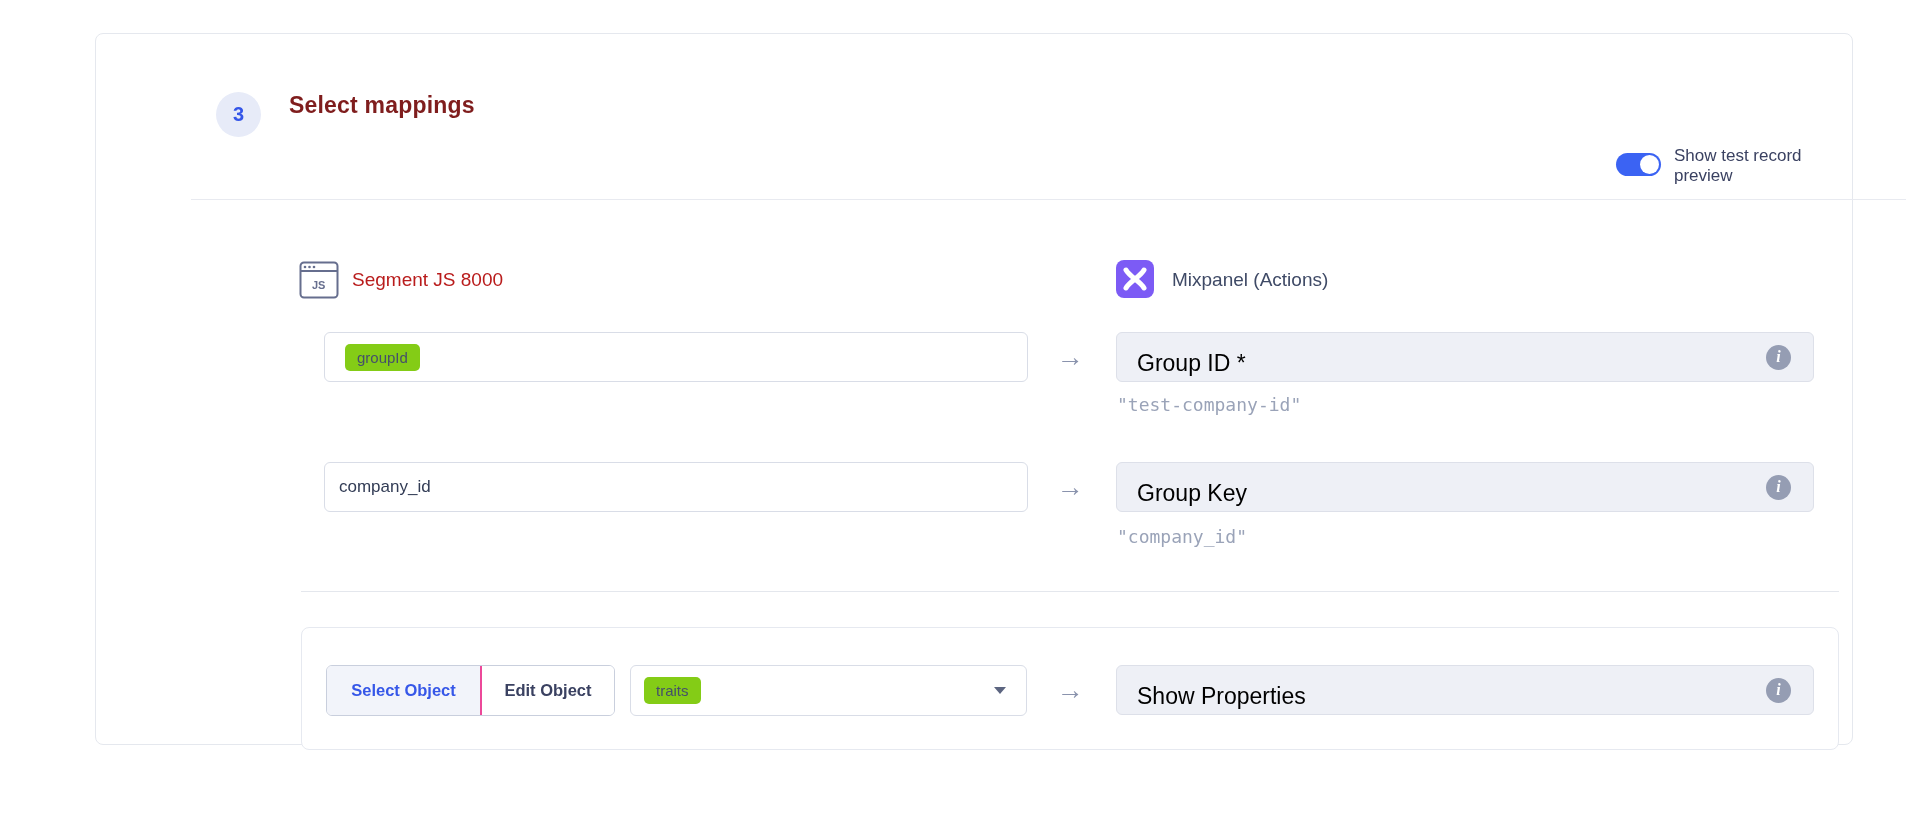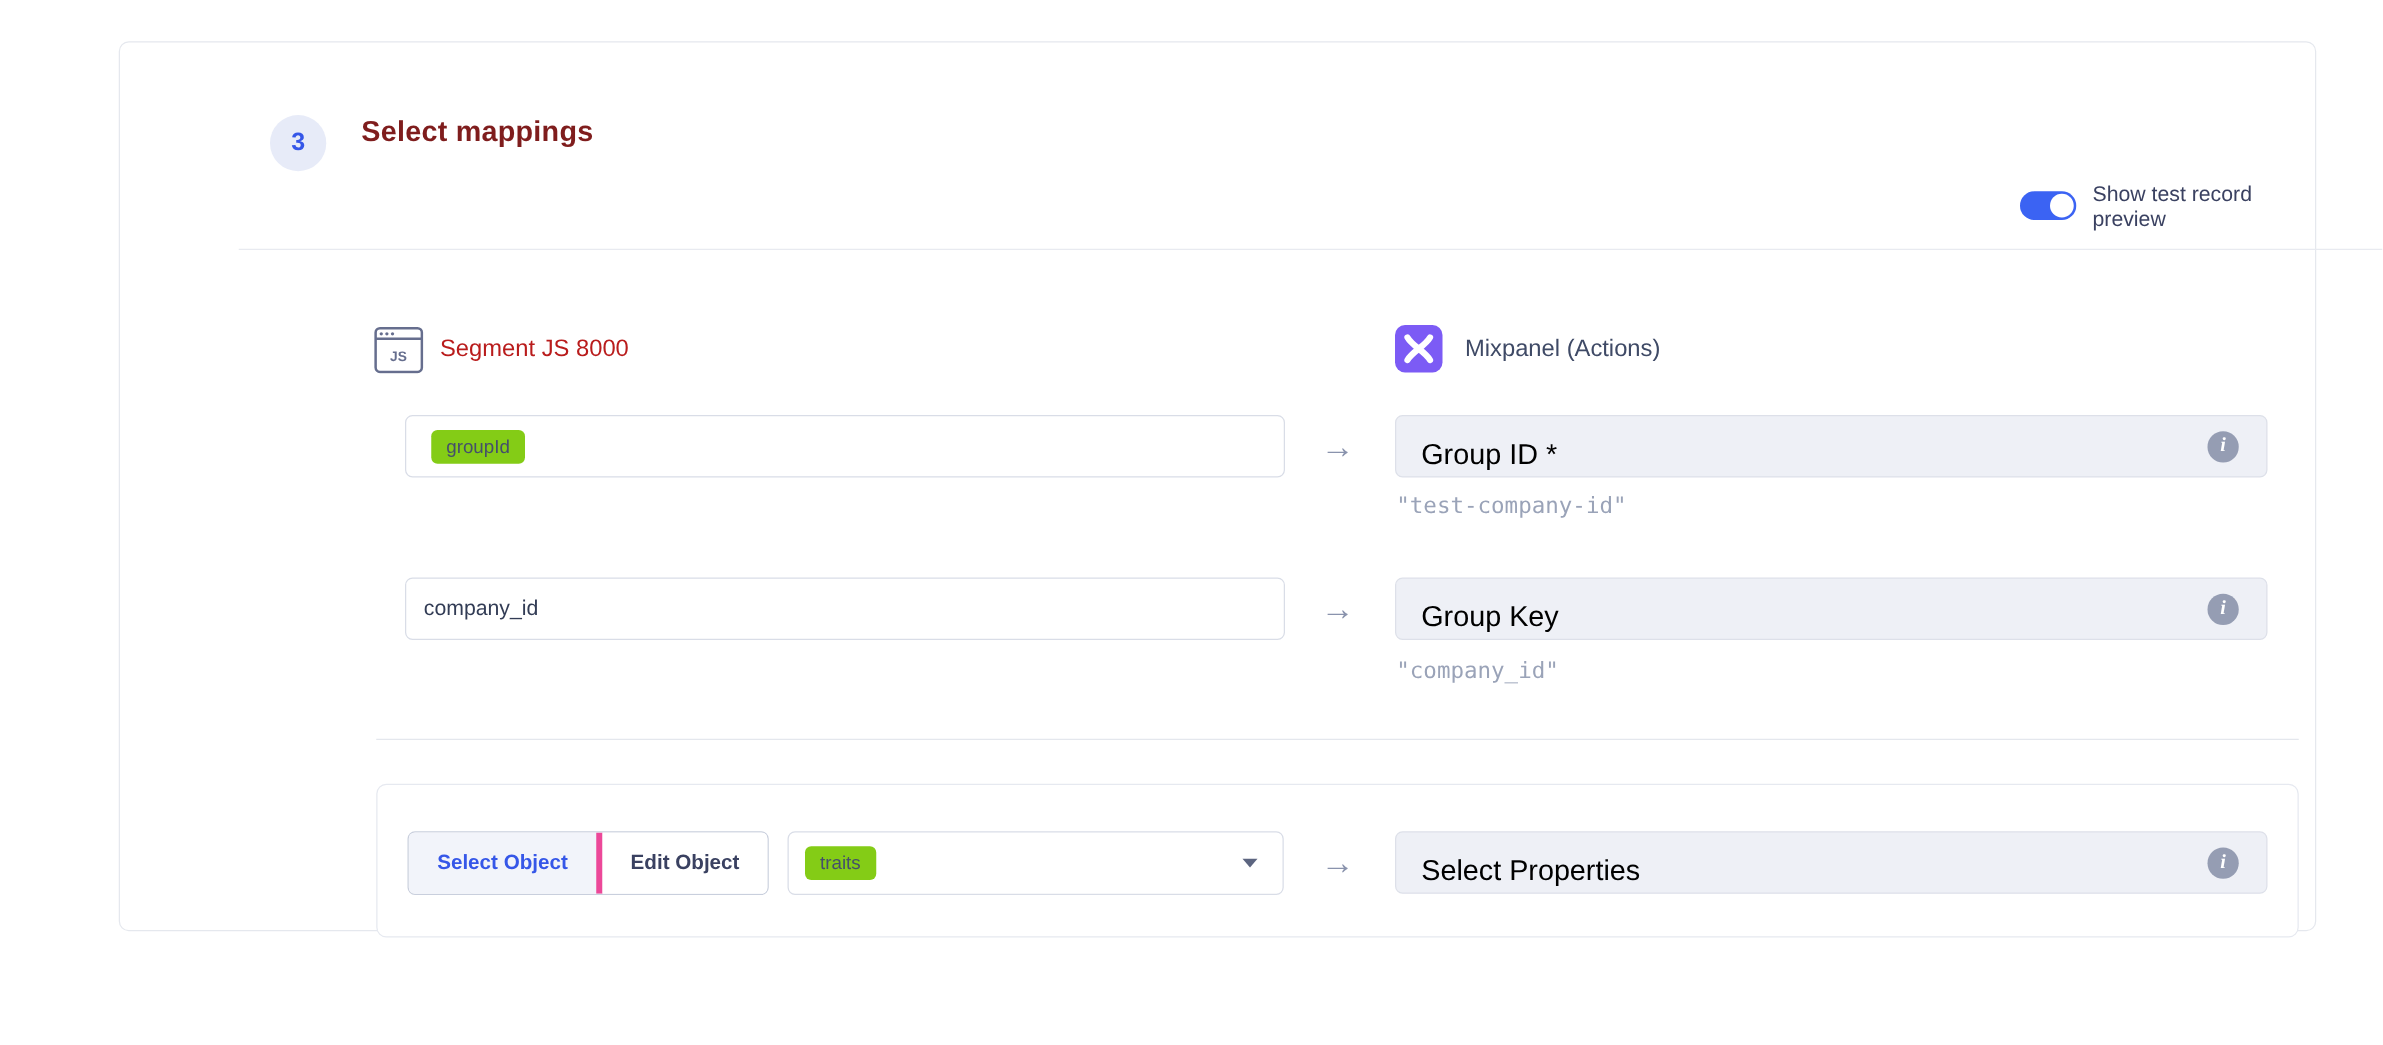--- a/index.html
+++ b/index.html
@@ -110,21 +110,21 @@
   .seg-group {
     position: absolute; left: 230px; top: 631px; height: 51px;
     display: flex; border: 1px solid #c9cfdd; border-radius: 6px; overflow: hidden;
     background: #ffffff;
   }
   .seg-btn {
     height: 100%; display: flex; align-items: center; justify-content: center;
     font-size: 16.5px; font-weight: bold; cursor: pointer; border: none; background: transparent;
     font-family: "Liberation Sans", sans-serif;
   }
-  .seg-btn.active { width: 155px; background: #f2f4fa; color: #3657e8; border-right: 5px solid #ec4899; }
+  .seg-btn.active { width: 155px; background: #f2f4fa; color: #3657e8; border-right: 2px solid #ec4899; }
   .seg-btn.inactive { width: 132px; background: #ffffff; color: #3a4161; }
 
   .obj-select {
     position: absolute; left: 534px; top: 631px; width: 397px; height: 51px;
     background: #ffffff; border: 1px solid #d9dde7; border-radius: 6px;
     display: flex; align-items: center; justify-content: space-between;
     padding: 0 20px 0 13px; cursor: pointer;
   }
   .caret-down {
     width: 0; height: 0; border-left: 6px solid transparent; border-right: 6px solid transparent;
@@ -195,18 +195,18 @@
     </div>
 
     <div class="obj-select">
       <span class="chip">traits</span>
       <span class="caret-down"></span>
     </div>
 
     <div class="arrow arrow-3">→</div>
 
     <div class="dst-field fld3">
-      <span class="lbl">Select Properties</span>
+      <span class="lbl">Show Properties</span>
       <span class="info-icon">i</span>
     </div>
 
   </div>
 </div>
 
 </body></html>

